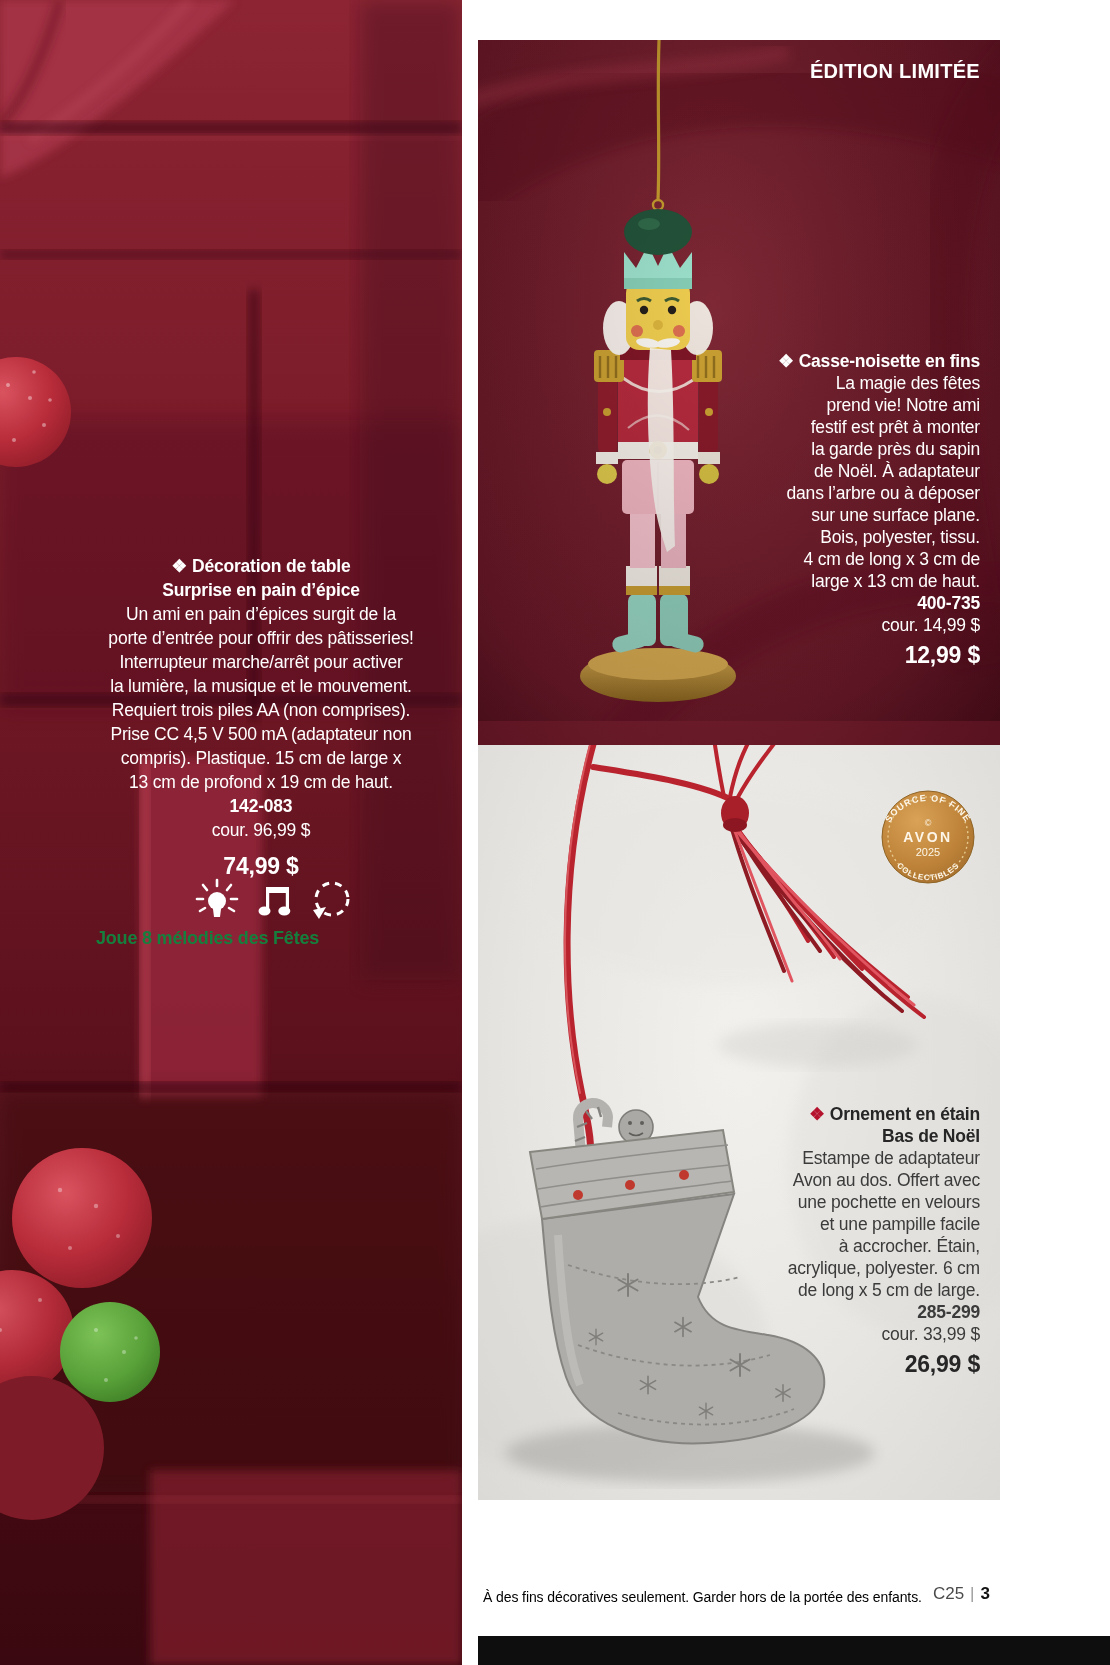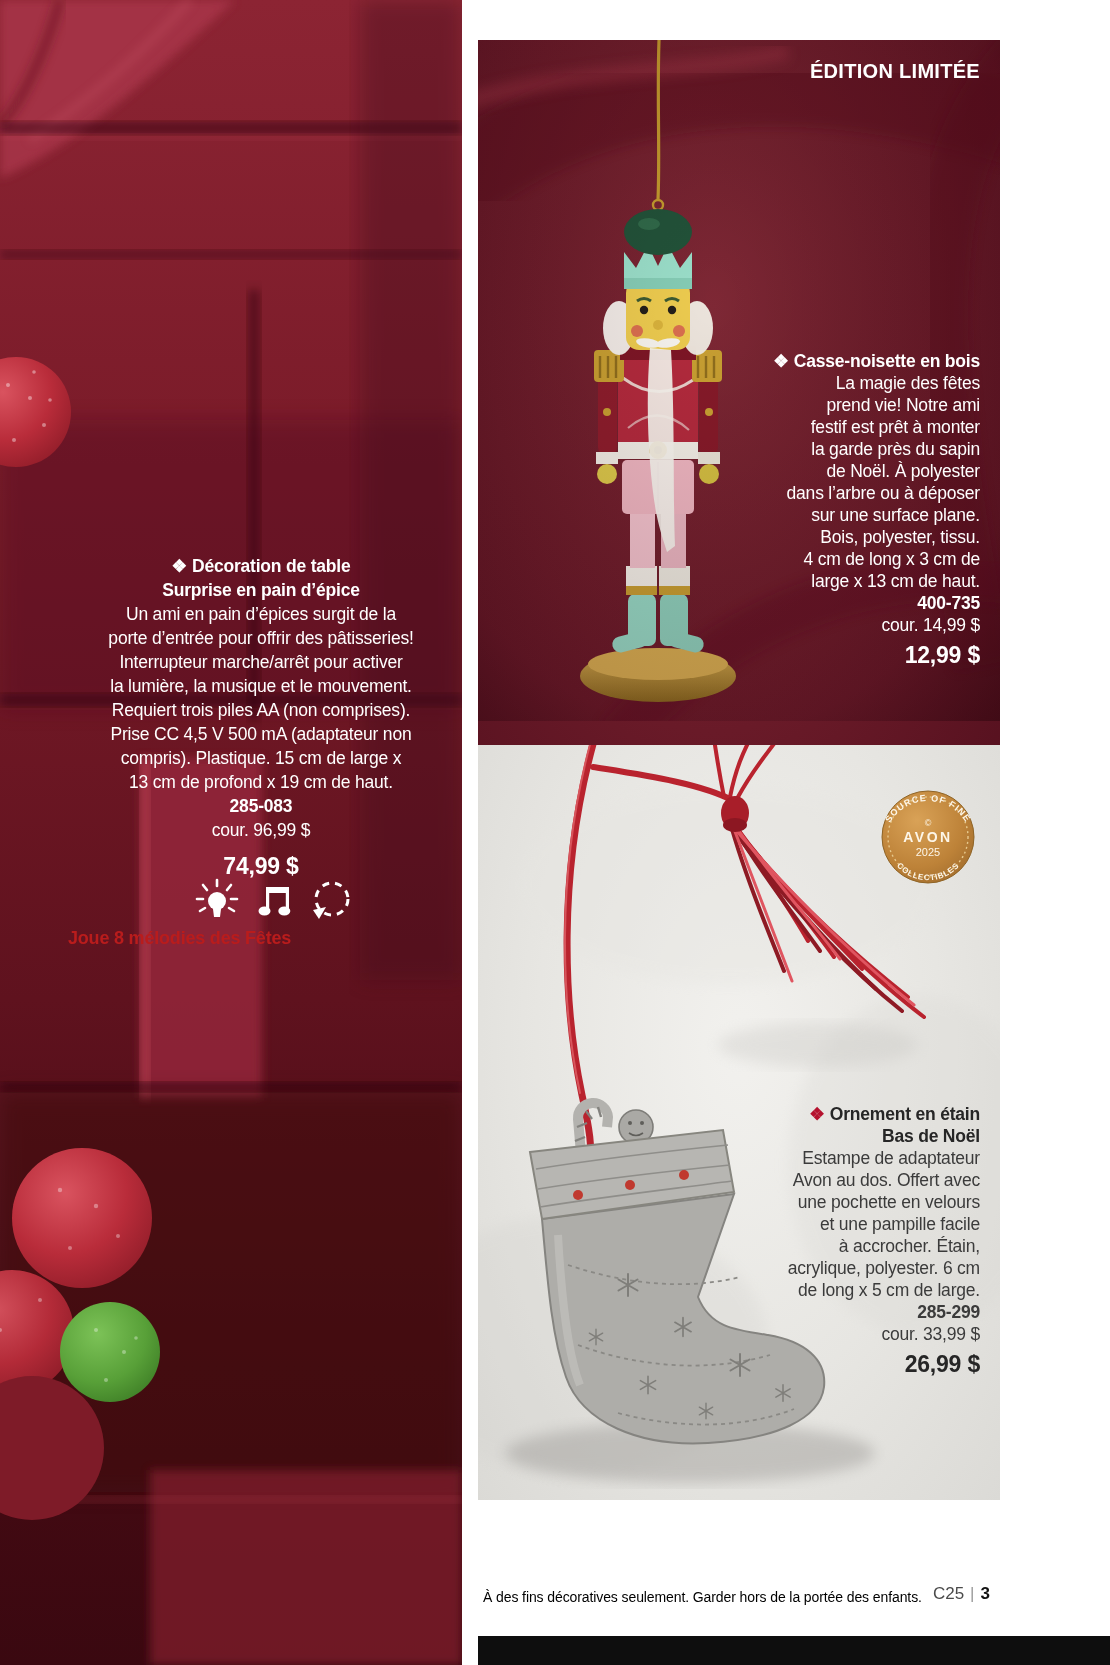--- a/index.html
+++ b/index.html
@@ -15,21 +15,21 @@
   .ralign{text-align:right;line-height:22px;}
   .ptitle{font-weight:bold;}
   .dia{margin-right:5px;}
   .dia.red{color:#b5122e;}
   .pnum{font-weight:bold;}
   .psale{font-weight:bold;font-size:23px;letter-spacing:-0.2px;margin-top:8px;}
   .dark .ptitle, .dark .pnum{color:#262626;}
   .dark .psale{color:#262626;margin-top:8px;}
   .price-row{display:flex;align-items:center;margin-top:4px;flex-direction:column;}
   .feature-icons{display:flex;align-items:center;gap:13px;margin-left:26px;}
-  .melody{position:absolute;left:68px;top:928px;color:#b91c1c;font-weight:bold;
+  .melody{position:absolute;left:96px;top:928px;color:#15803d;font-weight:bold;
           font-size:18px;letter-spacing:-0.2px;}
   .edition{position:absolute;right:20px;top:20px;color:#ffffff;font-weight:bold;
            font-size:20px;letter-spacing:0.3px;}
 
   
   .footer-disclaimer{position:absolute;left:483px;top:1589px;font-size:14px;
                      color:#000000;letter-spacing:-0.1px;}
   .page-ref{position:absolute;left:870px;top:1584px;width:120px;text-align:right;
             font-size:17px;color:#4a4a4a;}
   .page-ref .sep{color:#9a9a9a;margin:0 6px;font-weight:300;}
@@ -125,21 +125,21 @@
     <div>
         <div>Un ami en pain d’épices surgit de la</div>
         <div>porte d’entrée pour offrir des pâtisseries!</div>
         <div>Interrupteur marche/arrêt pour activer</div>
         <div>la lumière, la musique et le mouvement.</div>
         <div>Requiert trois piles AA (non comprises).</div>
         <div>Prise CC 4,5 V 500 mA (adaptateur non</div>
         <div>compris). Plastique. 15 cm de large x</div>
         <div>13 cm de profond x 19 cm de haut.</div>
       </div>
-    <div class="pnum">285-083</div>
+    <div class="pnum">142-083</div>
     <div>cour. 96,99 $</div>
     <div class="price-row">
       <div class="psale">74,99 $</div>
       <div class="feature-icons">
         <svg width="46" height="46" viewBox="0 0 46 46">
           <g stroke="#ffffff" stroke-width="2.6" stroke-linecap="round">
             <line x1="23" y1="2" x2="23" y2="8"></line>
             <line x1="9" y1="7" x2="13" y2="12"></line>
               <line x1="37" y1="7" x2="33" y2="12"></line>
             <line x1="3" y1="21" x2="9" y2="21"></line>
@@ -249,27 +249,27 @@
         <path d="M172,308 C167,368 171,432 178,472 C182,492 186,502 189,512 L197,506 C195,458 197,378 193,310 Z" fill="#f7f4ee" opacity="0.93"></path>
         <polygon points="146,248 146,212 158,228 170,205 180,226 190,205 202,228 214,212 214,248" fill="#9adec9"></polygon>
         <rect x="146" y="238" width="68" height="11" fill="#85ccb5"></rect>
         <ellipse cx="180" cy="192" rx="34" ry="23" fill="#225239"></ellipse>
         <ellipse cx="171" cy="184" rx="11" ry="6" fill="#3a7a55" opacity="0.6"></ellipse>
       </g>
       <rect x="0" y="0" width="522" height="681" fill="url(#vign)"></rect>
     </svg>
     <div class="edition">ÉDITION LIMITÉE</div>
     <div class="txtblock white ralign" style="right:20px;top:310px;width:300px;">
-      <div class="ptitle"><span class="dia">❖</span><span>Casse-noisette en bois</span></div>
+      <div class="ptitle"><span class="dia">❖</span><span>Casse-noisette en fins</span></div>
       <div>
           <div>La magie des fêtes</div>
           <div>prend vie! Notre ami</div>
           <div>festif est prêt à monter</div>
           <div>la garde près du sapin</div>
-          <div>de Noël. À polyester</div>
+          <div>de Noël. À adaptateur</div>
           <div>dans l’arbre ou à déposer</div>
           <div>sur une surface plane.</div>
           <div>Bois, polyester, tissu.</div>
           <div>4 cm de long x 3 cm de</div>
           <div>large x 13 cm de haut.</div>
         </div>
       <div class="pnum">400-735</div>
       <div>cour. 14,99 $</div>
       <div class="psale">12,99 $</div>
     </div>

